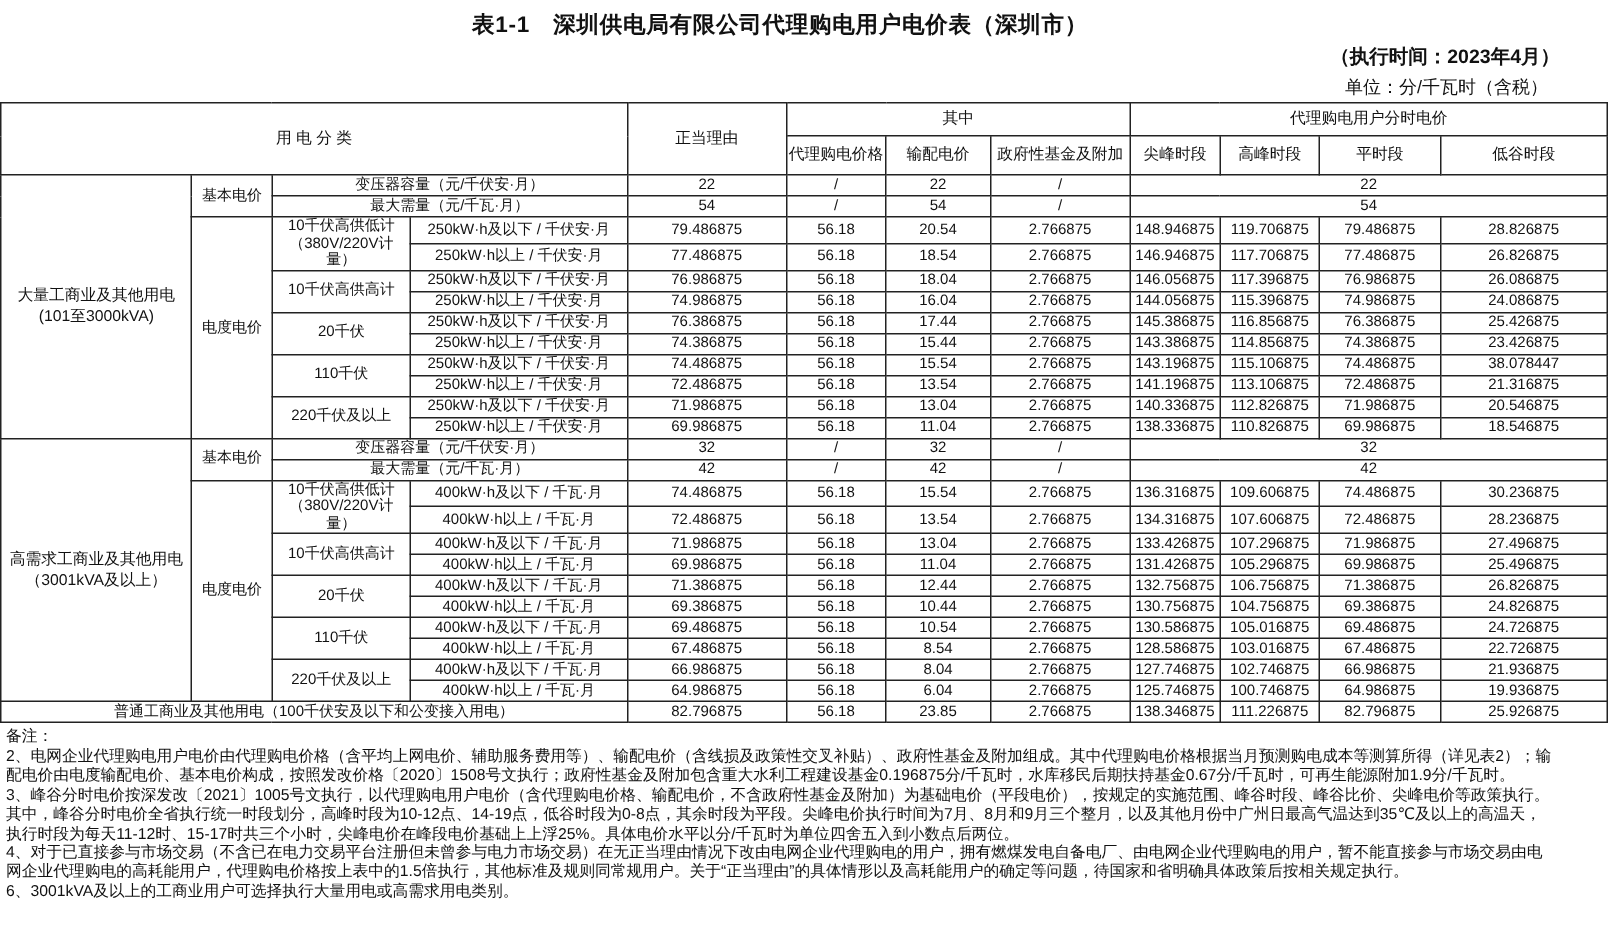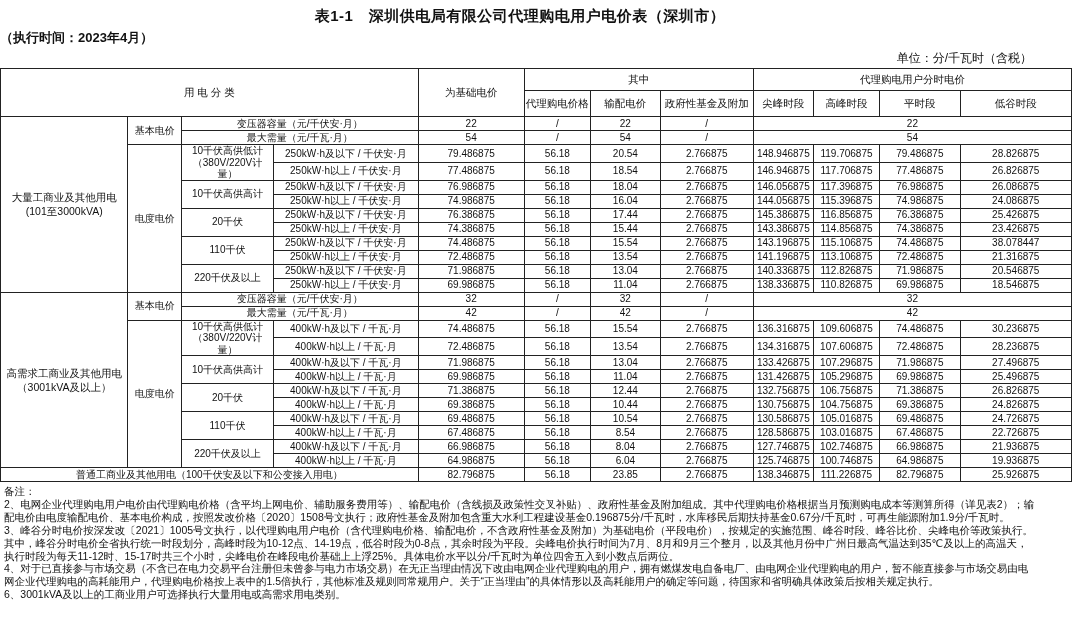--- a/index.html
+++ b/index.html
@@ -7,21 +7,21 @@
     width:1080px; height:618px; overflow:hidden; background:#ffffff;
     font-family:"Liberation Sans","DejaVu Sans",sans-serif; color:#111;
     -webkit-font-smoothing:antialiased;
   }
   .doc { width:1040px; height:618px; position:relative; }
   .title {
     text-align:center; font-weight:bold; font-size:15px; padding-top:7px;
     letter-spacing:0.5px;
   }
   .subtitle {
-    text-align:left; font-weight:bold; font-size:13px; margin-top:3px;
+    text-align:right; font-weight:bold; font-size:13px; margin-top:3px;
   }
   .unit-label {
     text-align:right; font-size:12px; padding-right:8px; margin-top:3px; margin-bottom:1px;
   }
   table.price-table {
     border-collapse:collapse; table-layout:fixed;
     width:1072px; margin:0 auto;
   }
   table.price-table td {
     border:1px solid #222;
@@ -54,21 +54,21 @@
         <col style="width: 6.5%;">
         <col style="width: 8.7%;">
         <col style="width: 5.6%;">
         <col style="width: 6.2%;">
         <col style="width: 7.5%;">
         <col style="width: 10.4%;">
       </colgroup>
     <tbody>
         <tr style="height: 22px;">
           <td colspan="4" rowspan="2" class="hdr">用 电 分 类</td>
-          <td rowspan="2" class="hdr">为基础电价</td>
+          <td rowspan="2" class="hdr">正当理由</td>
           <td colspan="3" class="hdr">其中</td>
           <td colspan="4" class="hdr">代理购电用户分时电价</td>
         </tr>
         <tr style="height: 26px;">
           <td class="hdr">代理购电价格</td>
           <td class="hdr">输配电价</td>
           <td class="hdr">政府性基金及附加</td>
           <td class="hdr">尖峰时段</td>
           <td class="hdr">高峰时段</td>
           <td class="hdr">平时段</td>

